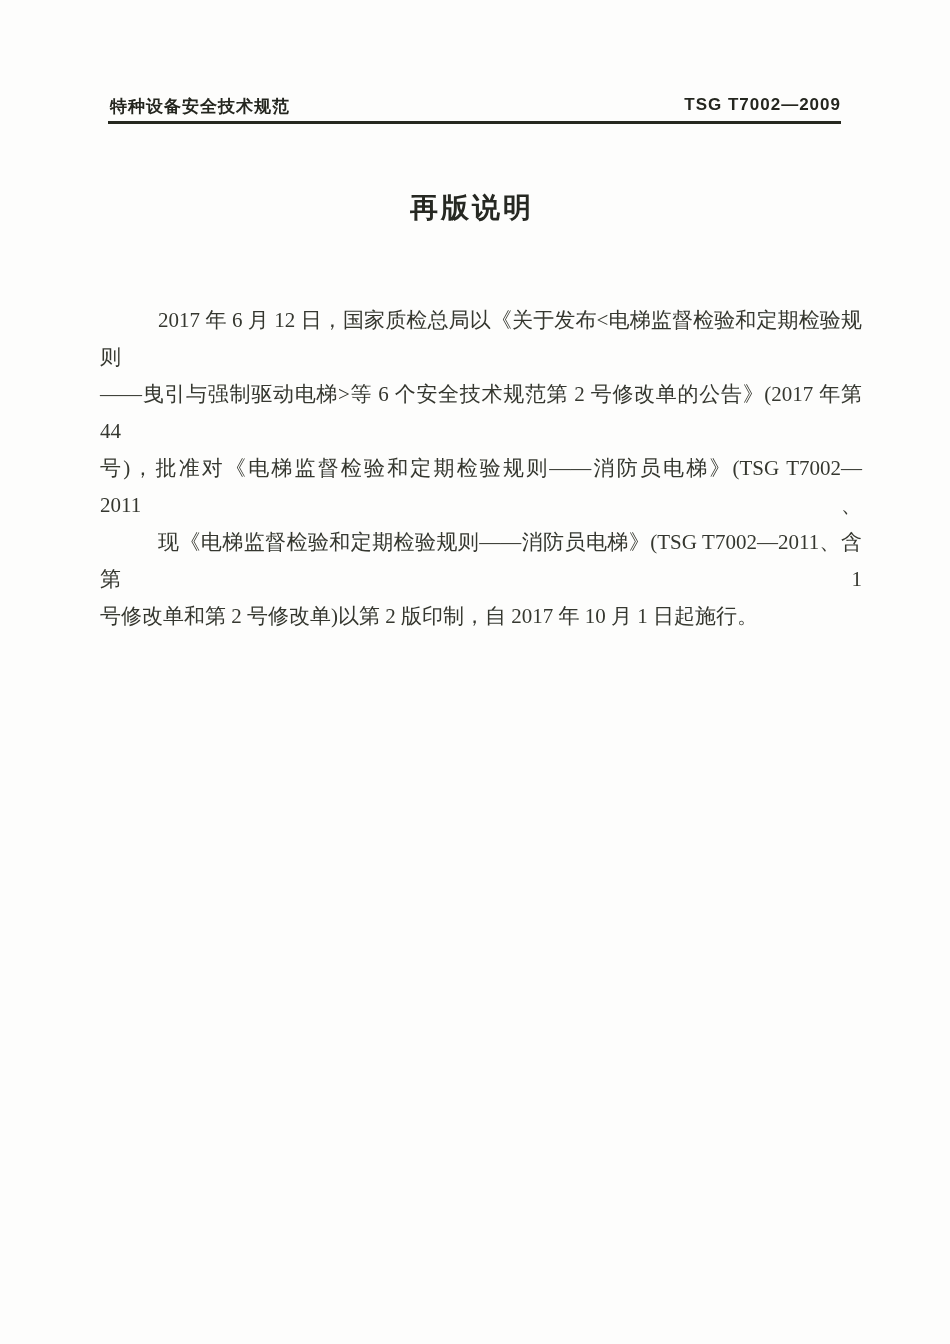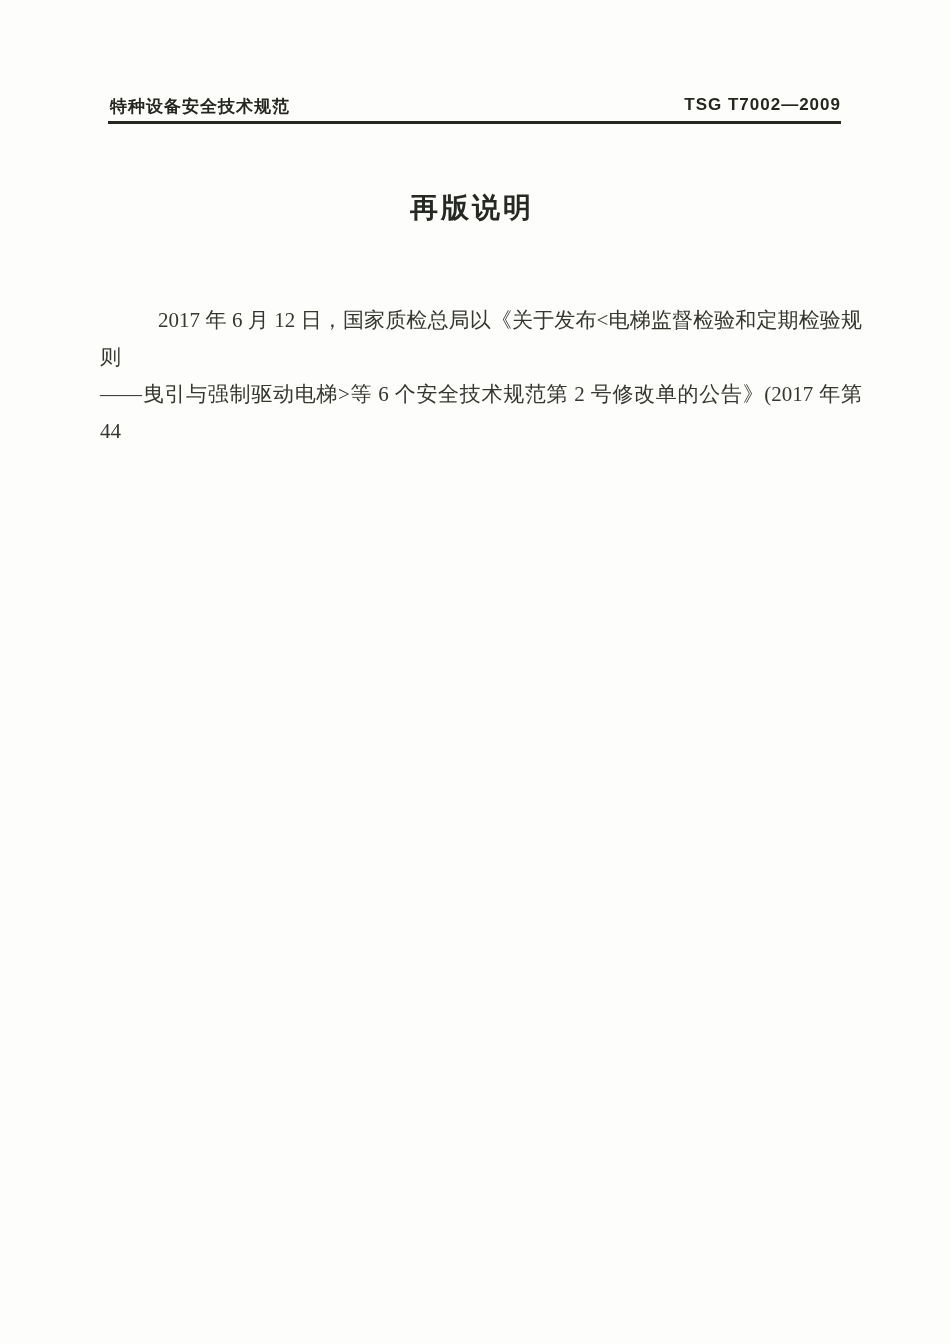--- a/index.html
+++ b/index.html
@@ -85,18 +85,23 @@
 
   <div class="header-rule"></div>
 
   <h1 class="doc-title">再版说明</h1>
 
   <div class="body-text">
 
     <div class="para">
       <div class="line indent just">2017 年 6 月 12 日，国家质检总局以《关于发布&lt;电梯监督检验和定期检验规则</div>
       <div class="line just">——曳引与强制驱动电梯&gt;等 6 个安全技术规范第 2 号修改单的公告》(2017 年第 44</div>
+      <div class="line just">号)，批准对《电梯监督检验和定期检验规则——消防员电梯》(TSG T7002—2011、</div>
     </div>
 
+    <div class="para">
+      <div class="line indent just">现《电梯监督检验和定期检验规则——消防员电梯》(TSG T7002—2011、含第 1</div>
+      <div class="line">号修改单和第 2 号修改单)以第 2 版印制，自 2017 年 10 月 1 日起施行。</div>
+    </div>
 
   </div>
 
 </div>
 
 </body></html>

